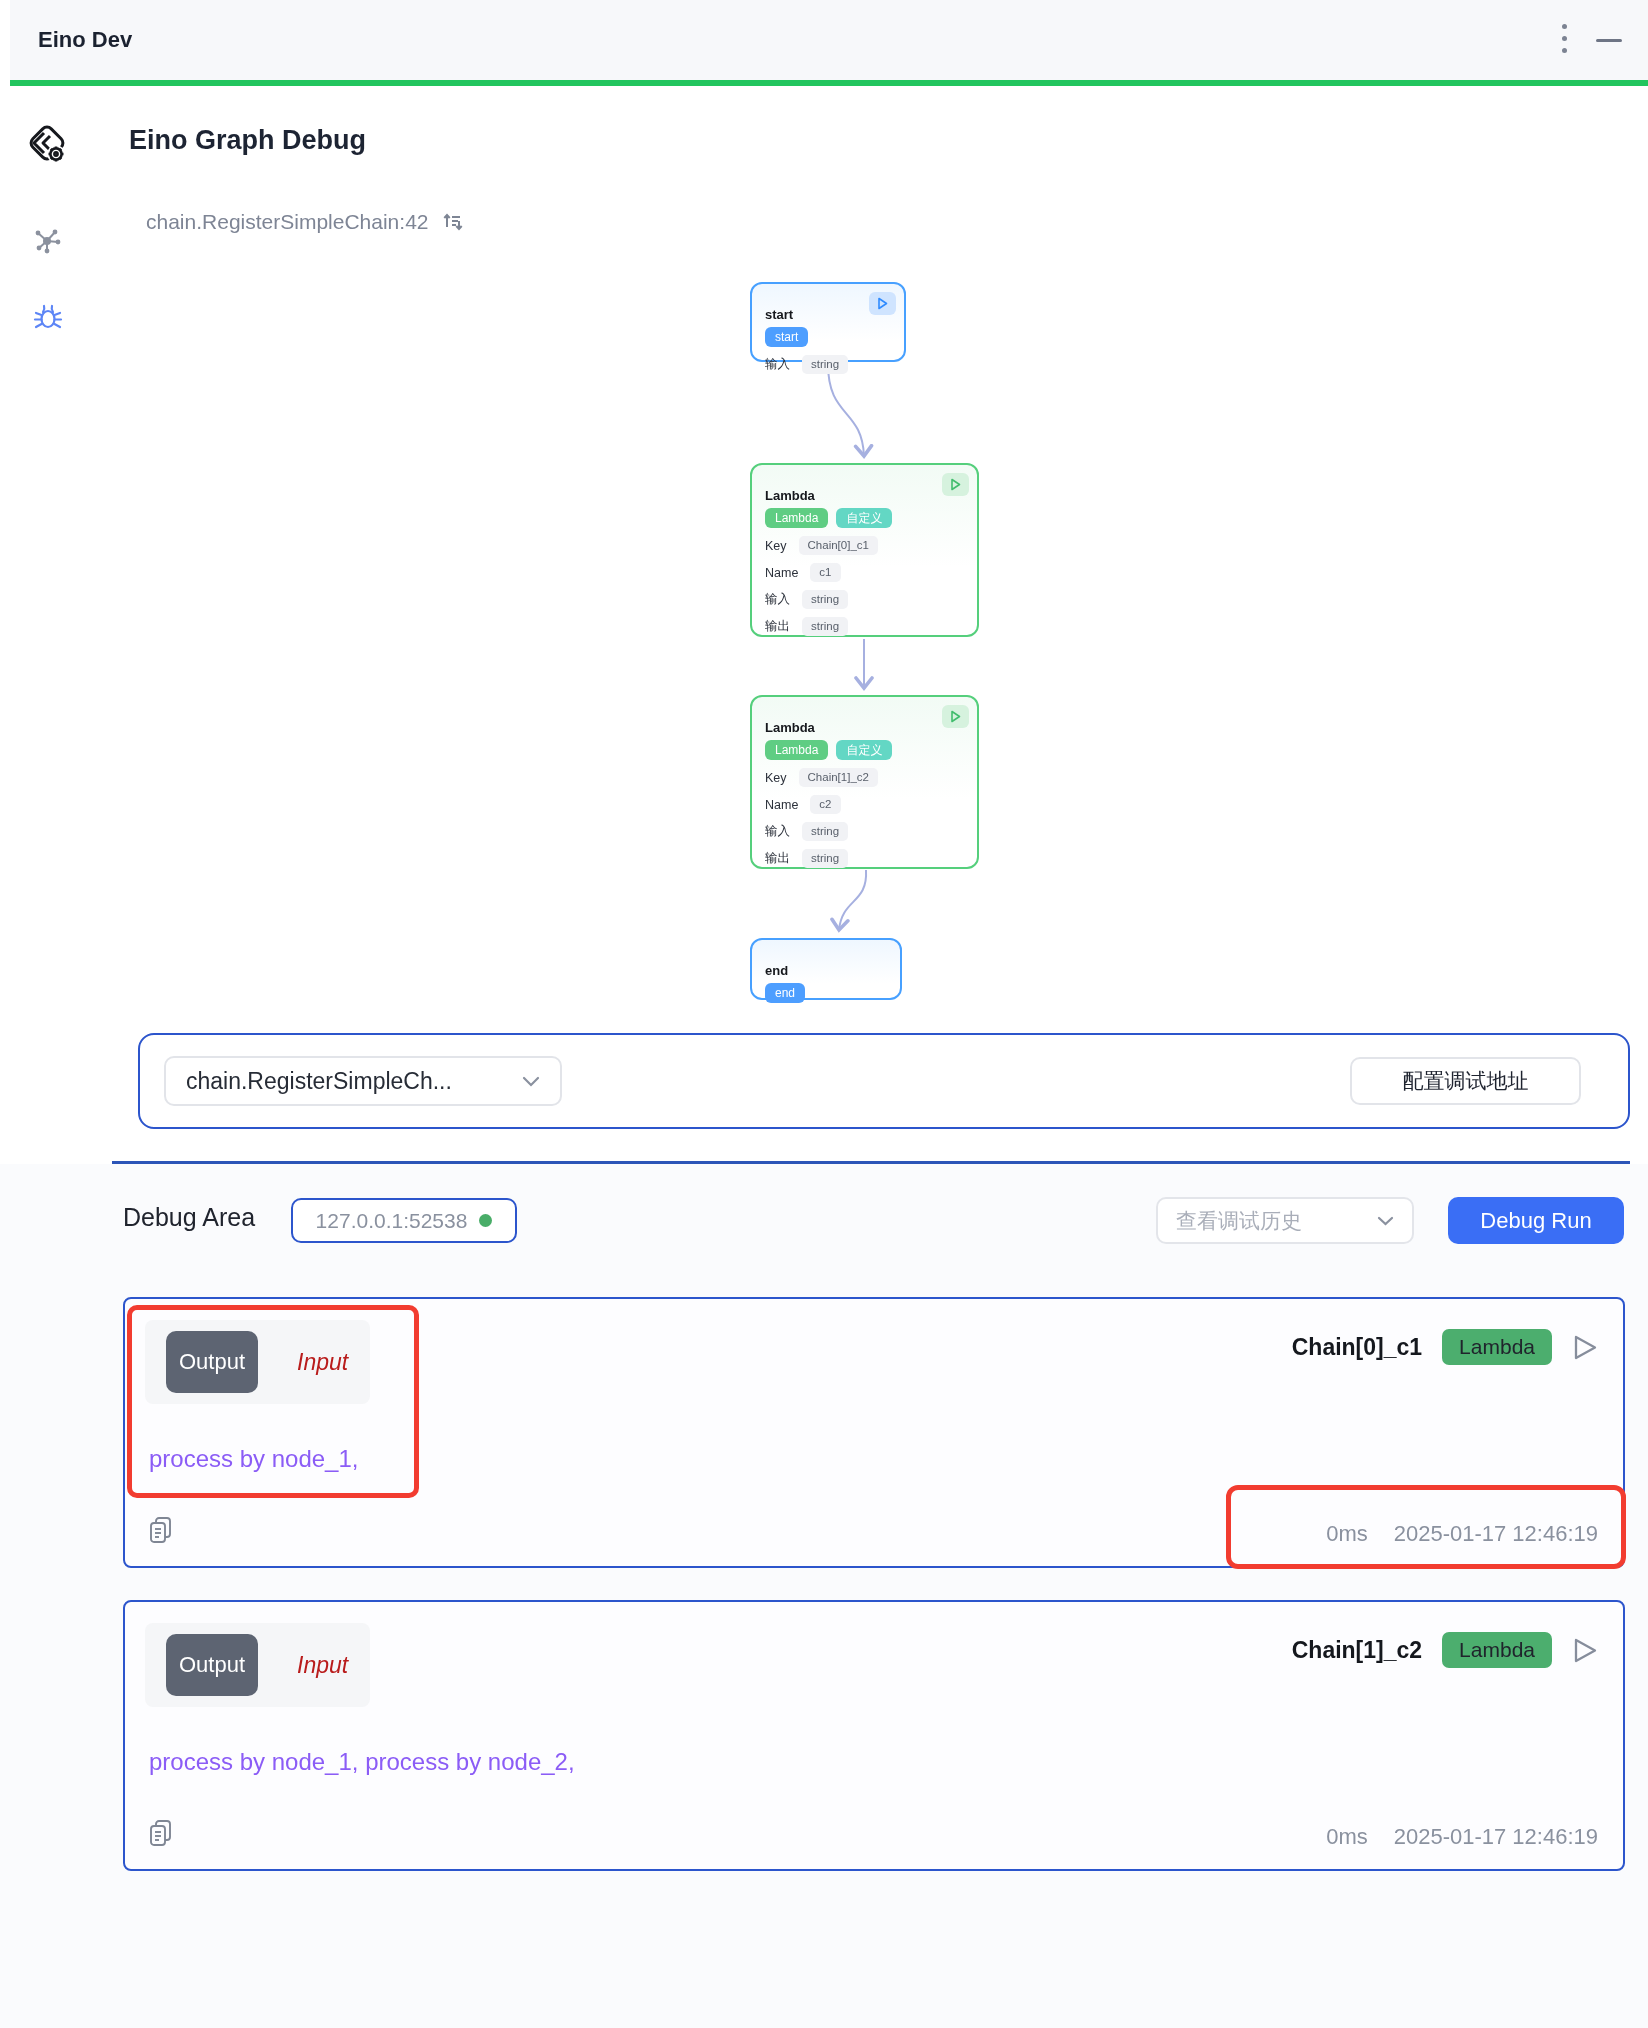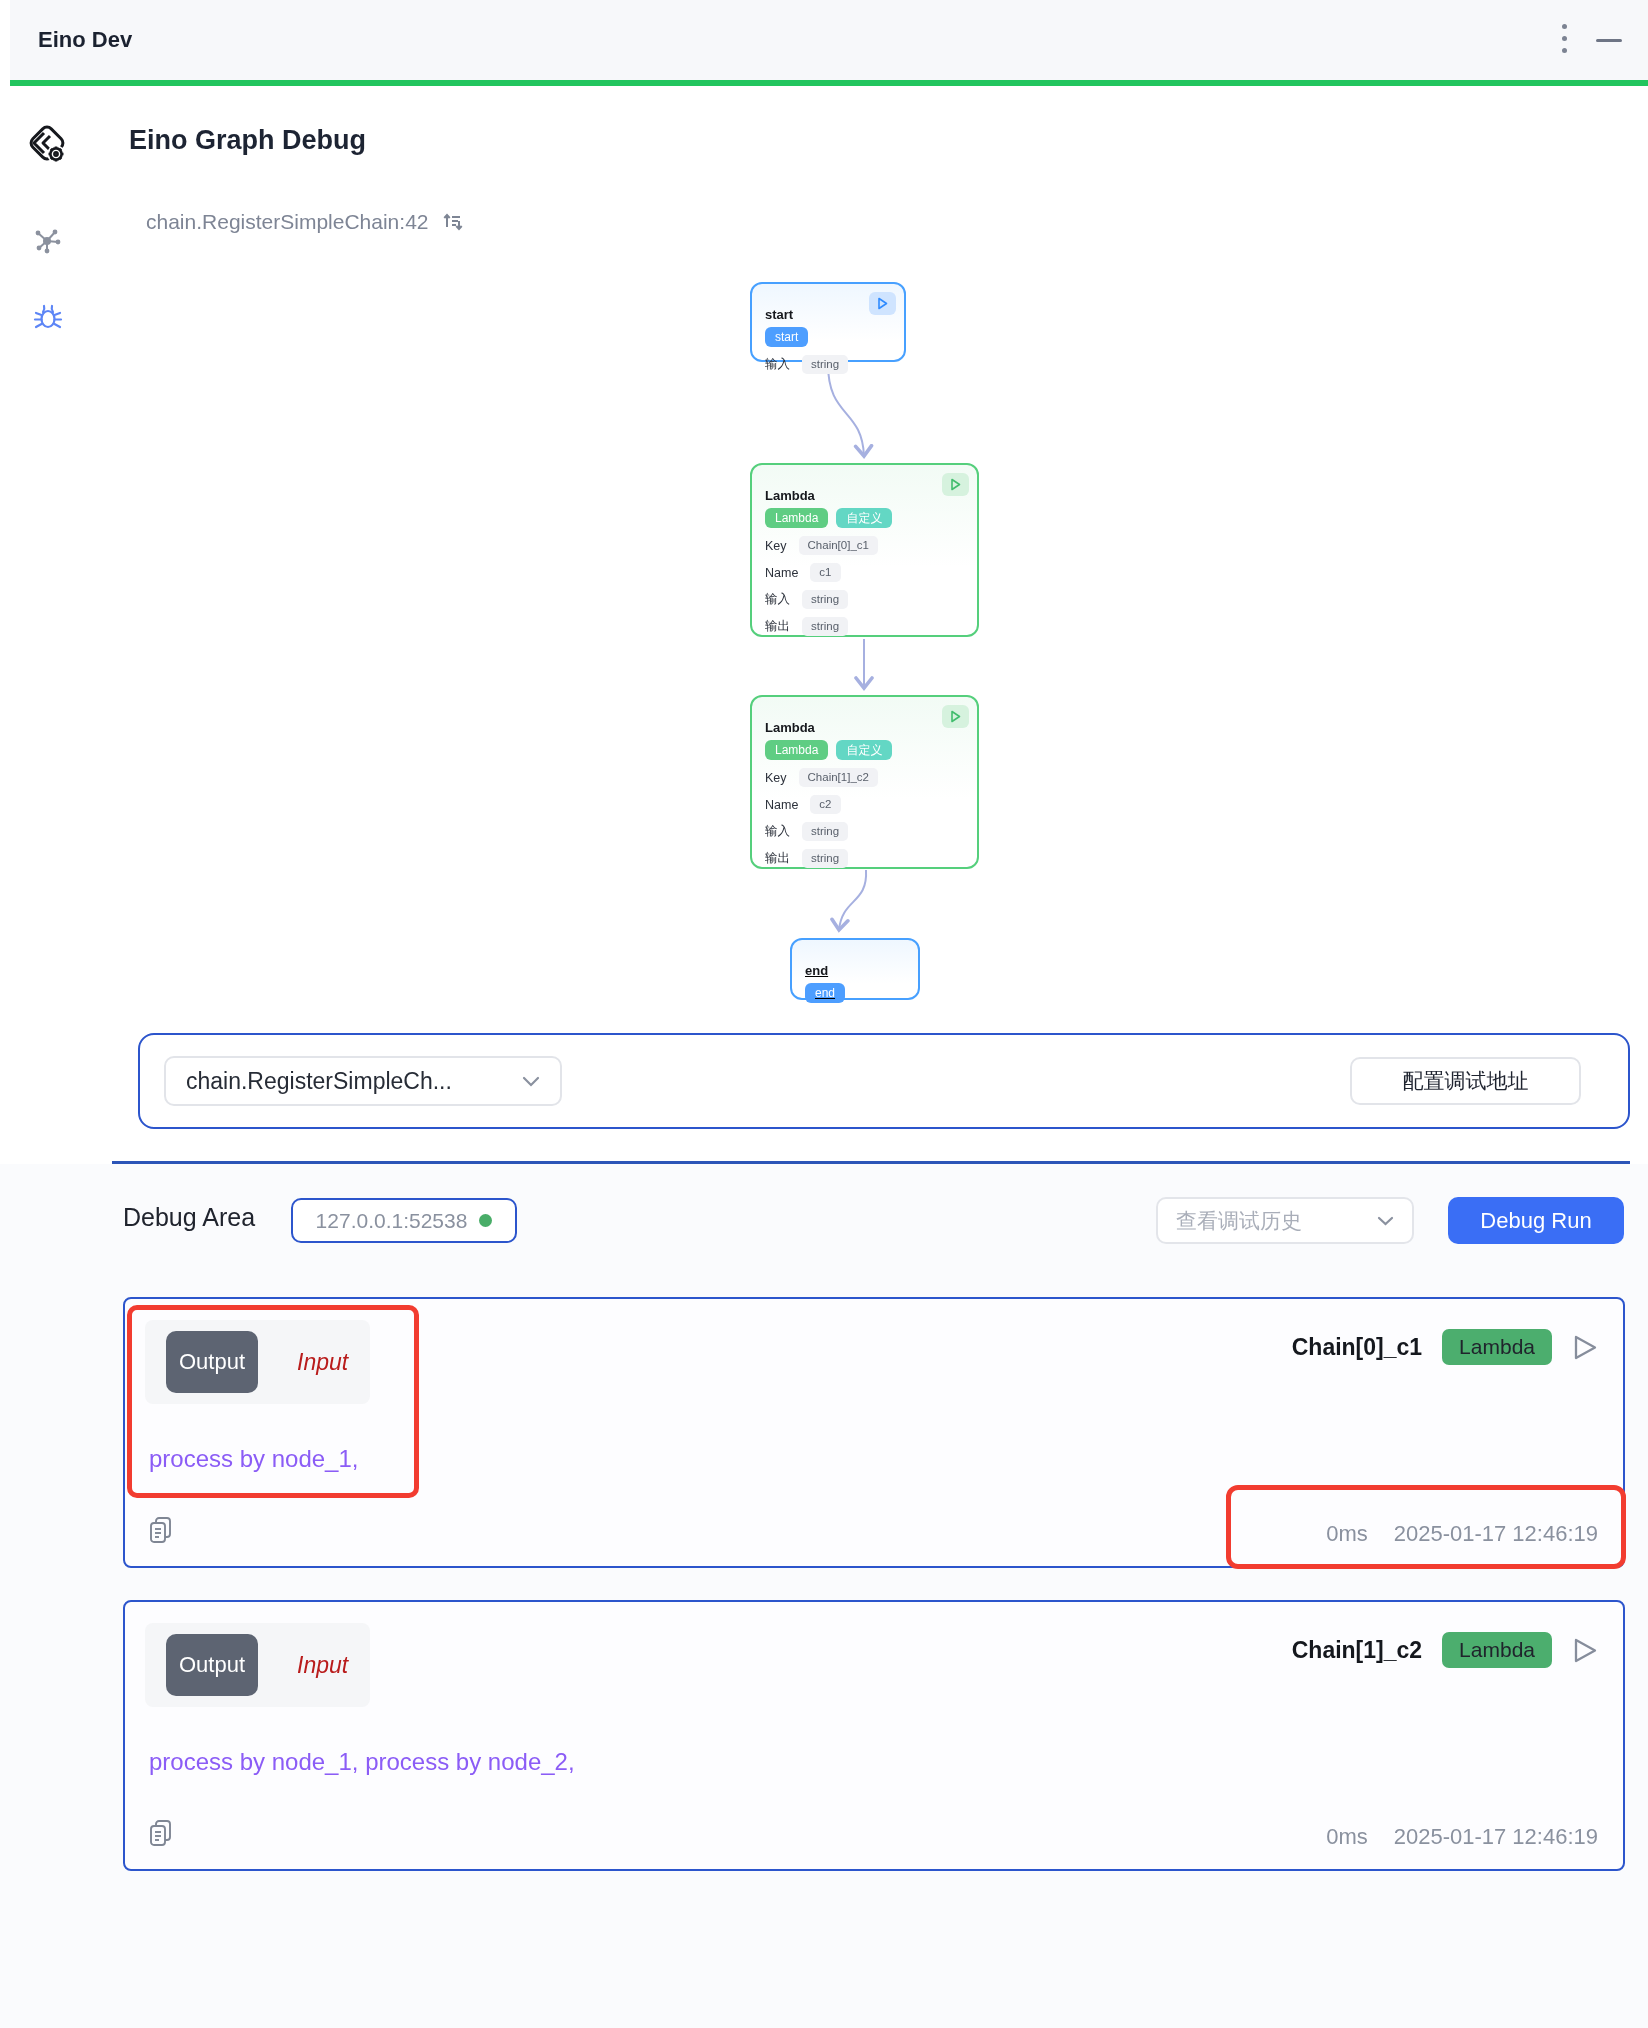--- a/index.html
+++ b/index.html
@@ -28,21 +28,21 @@
   .trace-row{position:absolute;left:146px;top:210px;display:flex;align-items:center;gap:12px;
              font-size:21px;color:#7e8595;}
 
   
   .gnode{position:absolute;box-sizing:border-box;border-radius:12px;padding:23px 13px;z-index:2;}
   .node-blue{border:2px solid #47a0ff;background:linear-gradient(180deg,#eff7ff,#ffffff 75%);}
   .node-green{border:2px solid #55cf7c;background:linear-gradient(180deg,#f2fbf5,#ffffff 60%);}
   #node-start{left:750px;top:282px;width:156px;height:80px;}
   #node-l1{left:750px;top:463px;width:229px;height:174px;}
   #node-l2{left:750px;top:695px;width:229px;height:174px;}
-  #node-end{left:790px;top:938px;width:130px;height:62px;text-decoration:underline;}
+  #node-end{left:750px;top:938px;width:152px;height:62px;}
   .node-title{font-size:13px;font-weight:700;color:#16181d;}
   .node-play{position:absolute;top:8px;right:8px;width:27px;height:23px;border-radius:6px;
              display:flex;align-items:center;justify-content:center;}
   .play-blue{background:#cfe4ff;}
   .play-green{background:#d6f2de;}
   .tagrow{margin-top:5px;display:flex;gap:8px;}
   .tag{display:inline-block;font-size:12px;color:#fff;padding:3px 10px;border-radius:6px;line-height:14px;}
   .tag-blue{background:#4d9eff;}
   .tag-green{background:#5fcd83;}
   .tag-teal{background:#63d7c4;}

